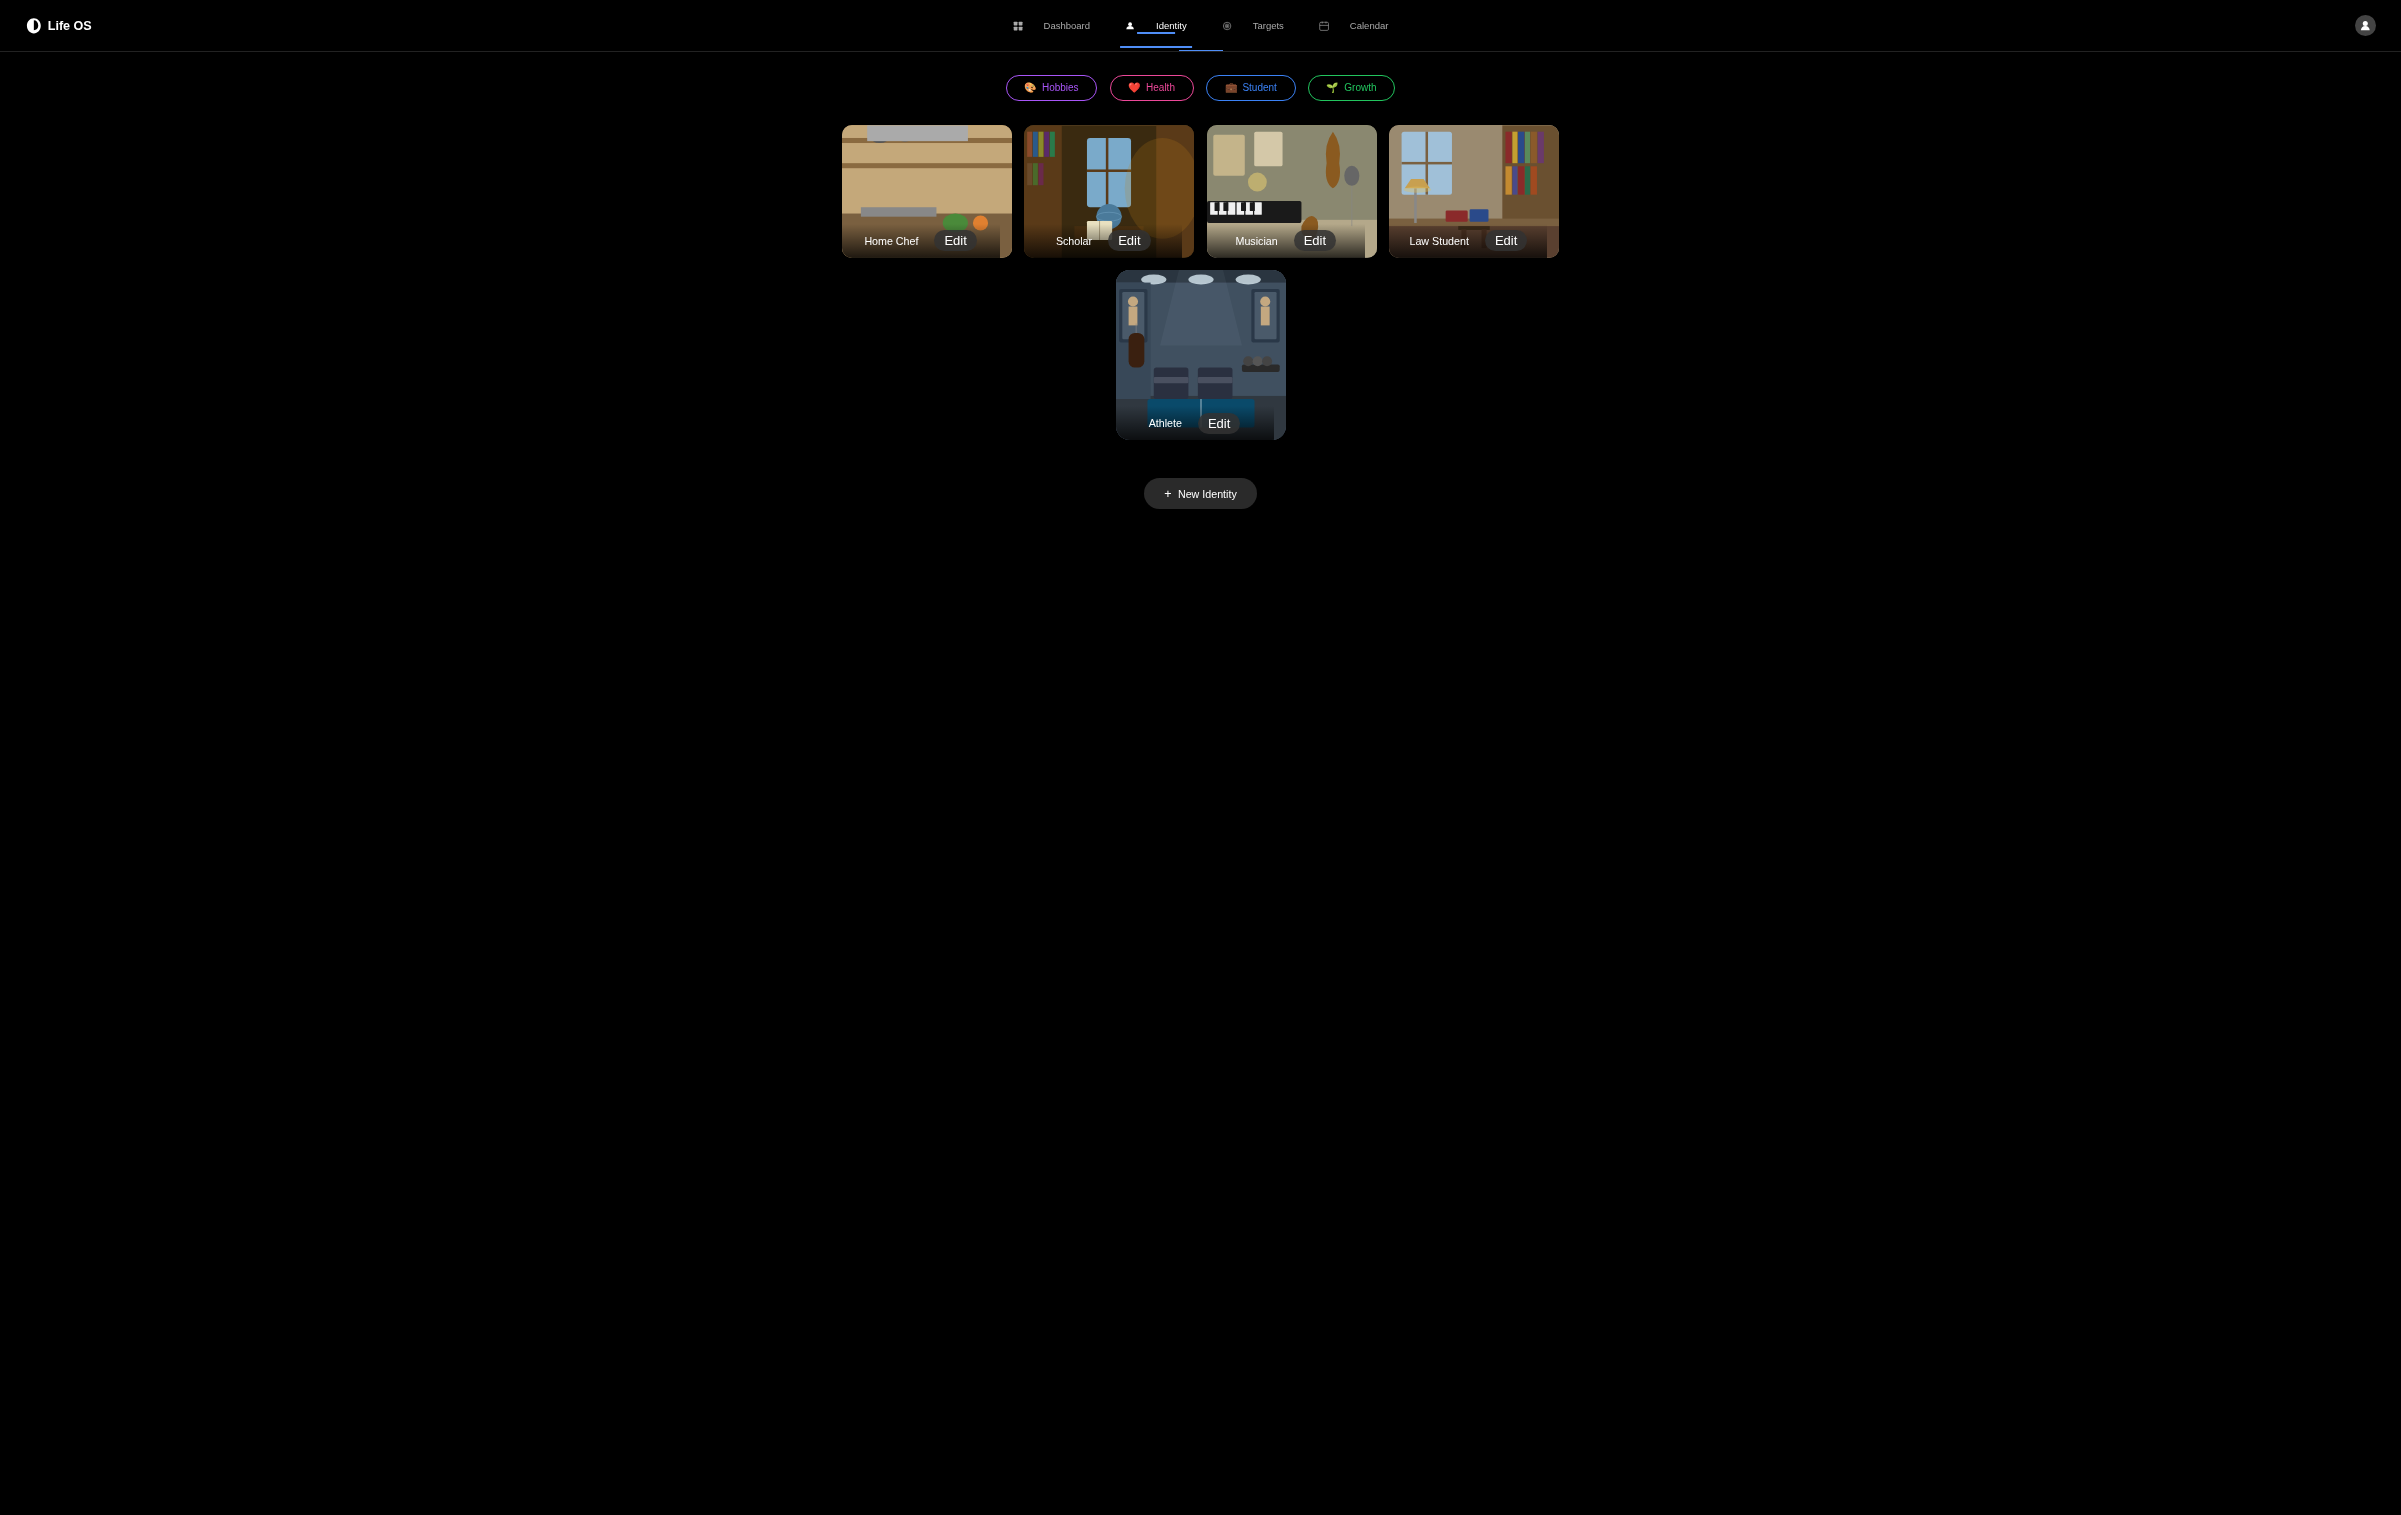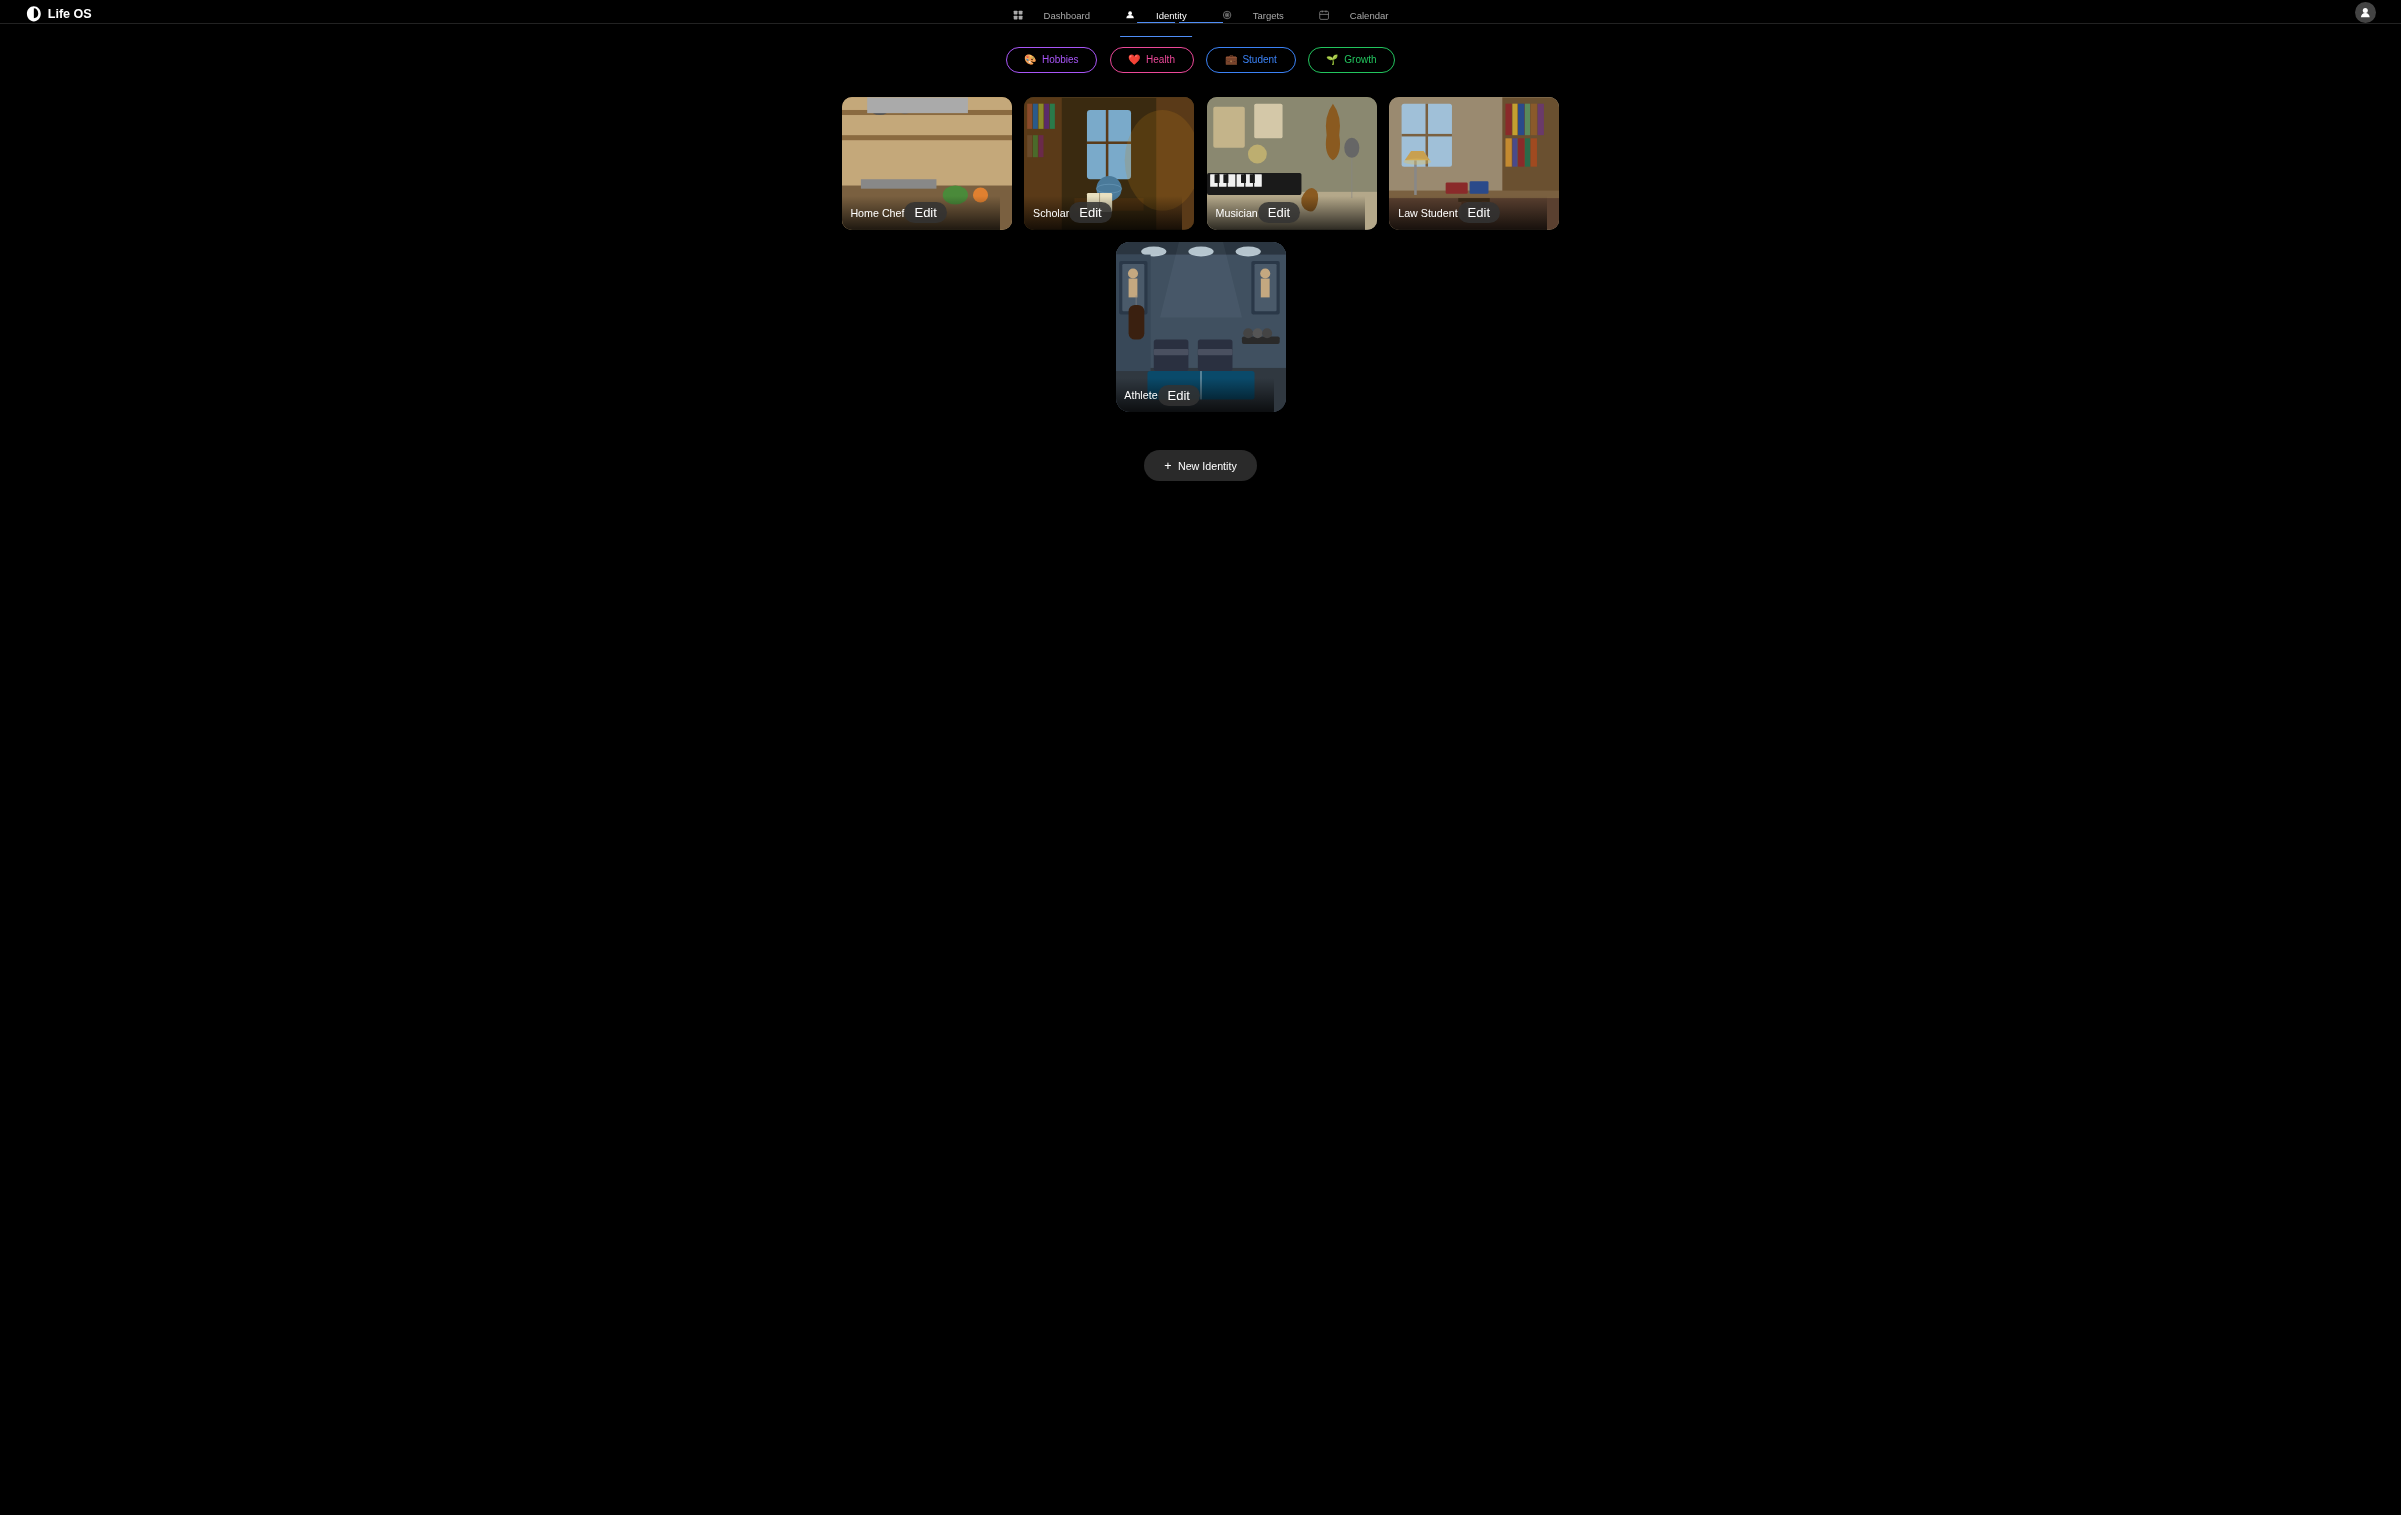--- a/index.html
+++ b/index.html
@@ -7,24 +7,24 @@
     body {
       background: #000;
       color: #fff;
       font-family: -apple-system, BlinkMacSystemFont, 'Segoe UI', sans-serif;
       min-height: 100vh;
     }
 
     
     nav {
       display: flex;
-      align-items: flex-end;
+      align-items: center;
       justify-content: space-between;
       padding: 0 25px;
-      height: 24px;
+      height: 52px;
       border-bottom: 0.6px solid #222;
       position: relative;
     }
 
     .nav-logo {
       display: flex;
       align-items: center;
       gap: 5px;
       font-size: 12.6px;
       font-weight: 600;
@@ -170,22 +170,23 @@
       position: absolute;
       top: 0; left: 0;
     }
 
     .card-overlay {
       position: absolute;
       bottom: 0; left: 0; right: 12px;
       padding: 6.3px 8.8px;
       display: flex;
       align-items: center;
-      justify-content: flex-start;
+      justify-content: center;
       background: linear-gradient(0deg, rgba(0,0,0,0.75) 0%, transparent 100%);
+      gap: 16px;
     }
 
     .card-title {
       font-size: 10.7px;
       font-weight: 500;
       color: #fff;
     }
 
     .card-edit-btn {
       background: rgba(50,50,50,0.85);

